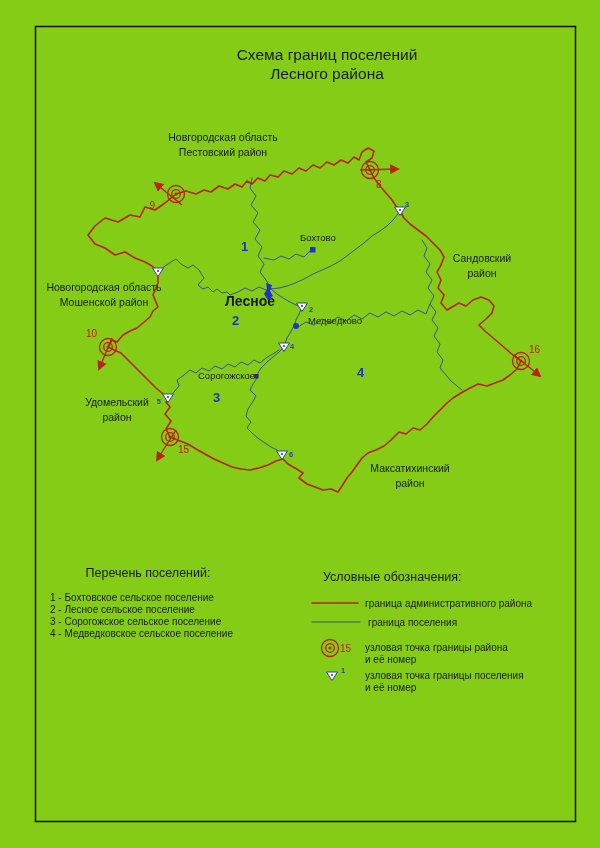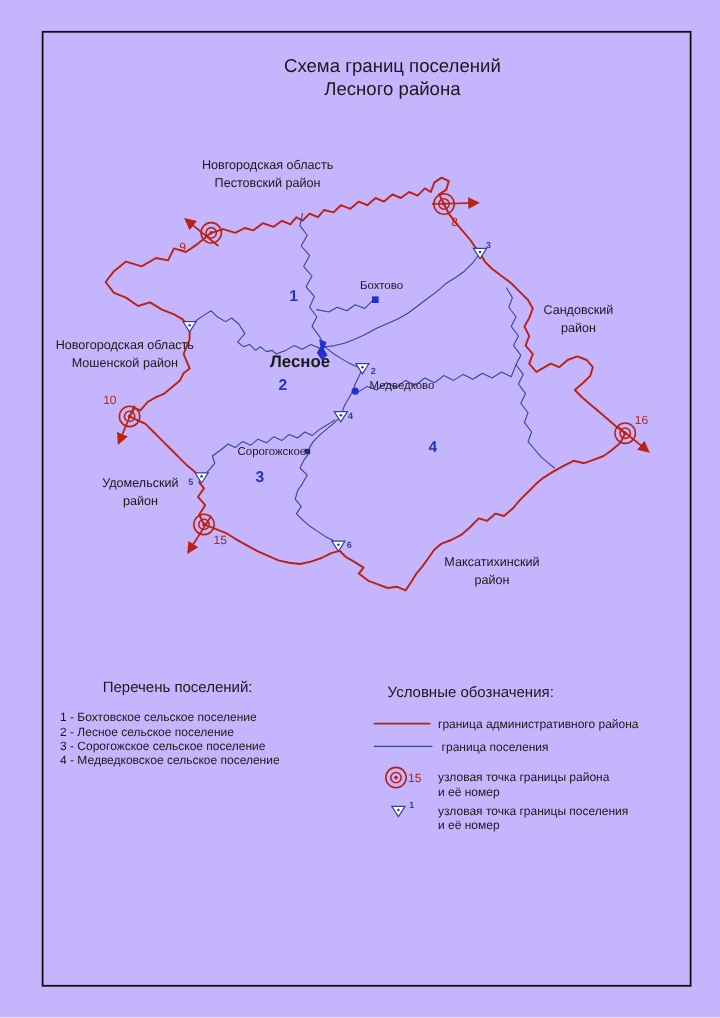--- a/index.html
+++ b/index.html
@@ -4,21 +4,21 @@
 <style>
   :root{
     --district-border:#bb2211;
     --settlement-border:#334499;
     --region-number:#2233bb;
     --marker-blue:#2233cc;
     --text:#1a1a1a;
   }
   html,body{margin:0;padding:0;background:#ffffff;}
   .page{
-    width:600px;height:848px;position:relative;background:#c4b5fd;
+    width:600px;height:848px;position:relative;background:#84cc16;
     font-family:"Liberation Sans", sans-serif;
   }
   svg{display:block;}
   svg text{fill:var(--text);}
   .page-border{fill:none;stroke:#111111;stroke-width:1.5;}
   .t-title{font-size:15.5px;}
   .t-area{font-size:10.5px;}
   .t-village{font-size:9.5px;}
   .t-lesnoe{font-size:14px;font-weight:bold;}
   .t-region{font-size:13px;font-weight:bold;fill:var(--region-number);}

